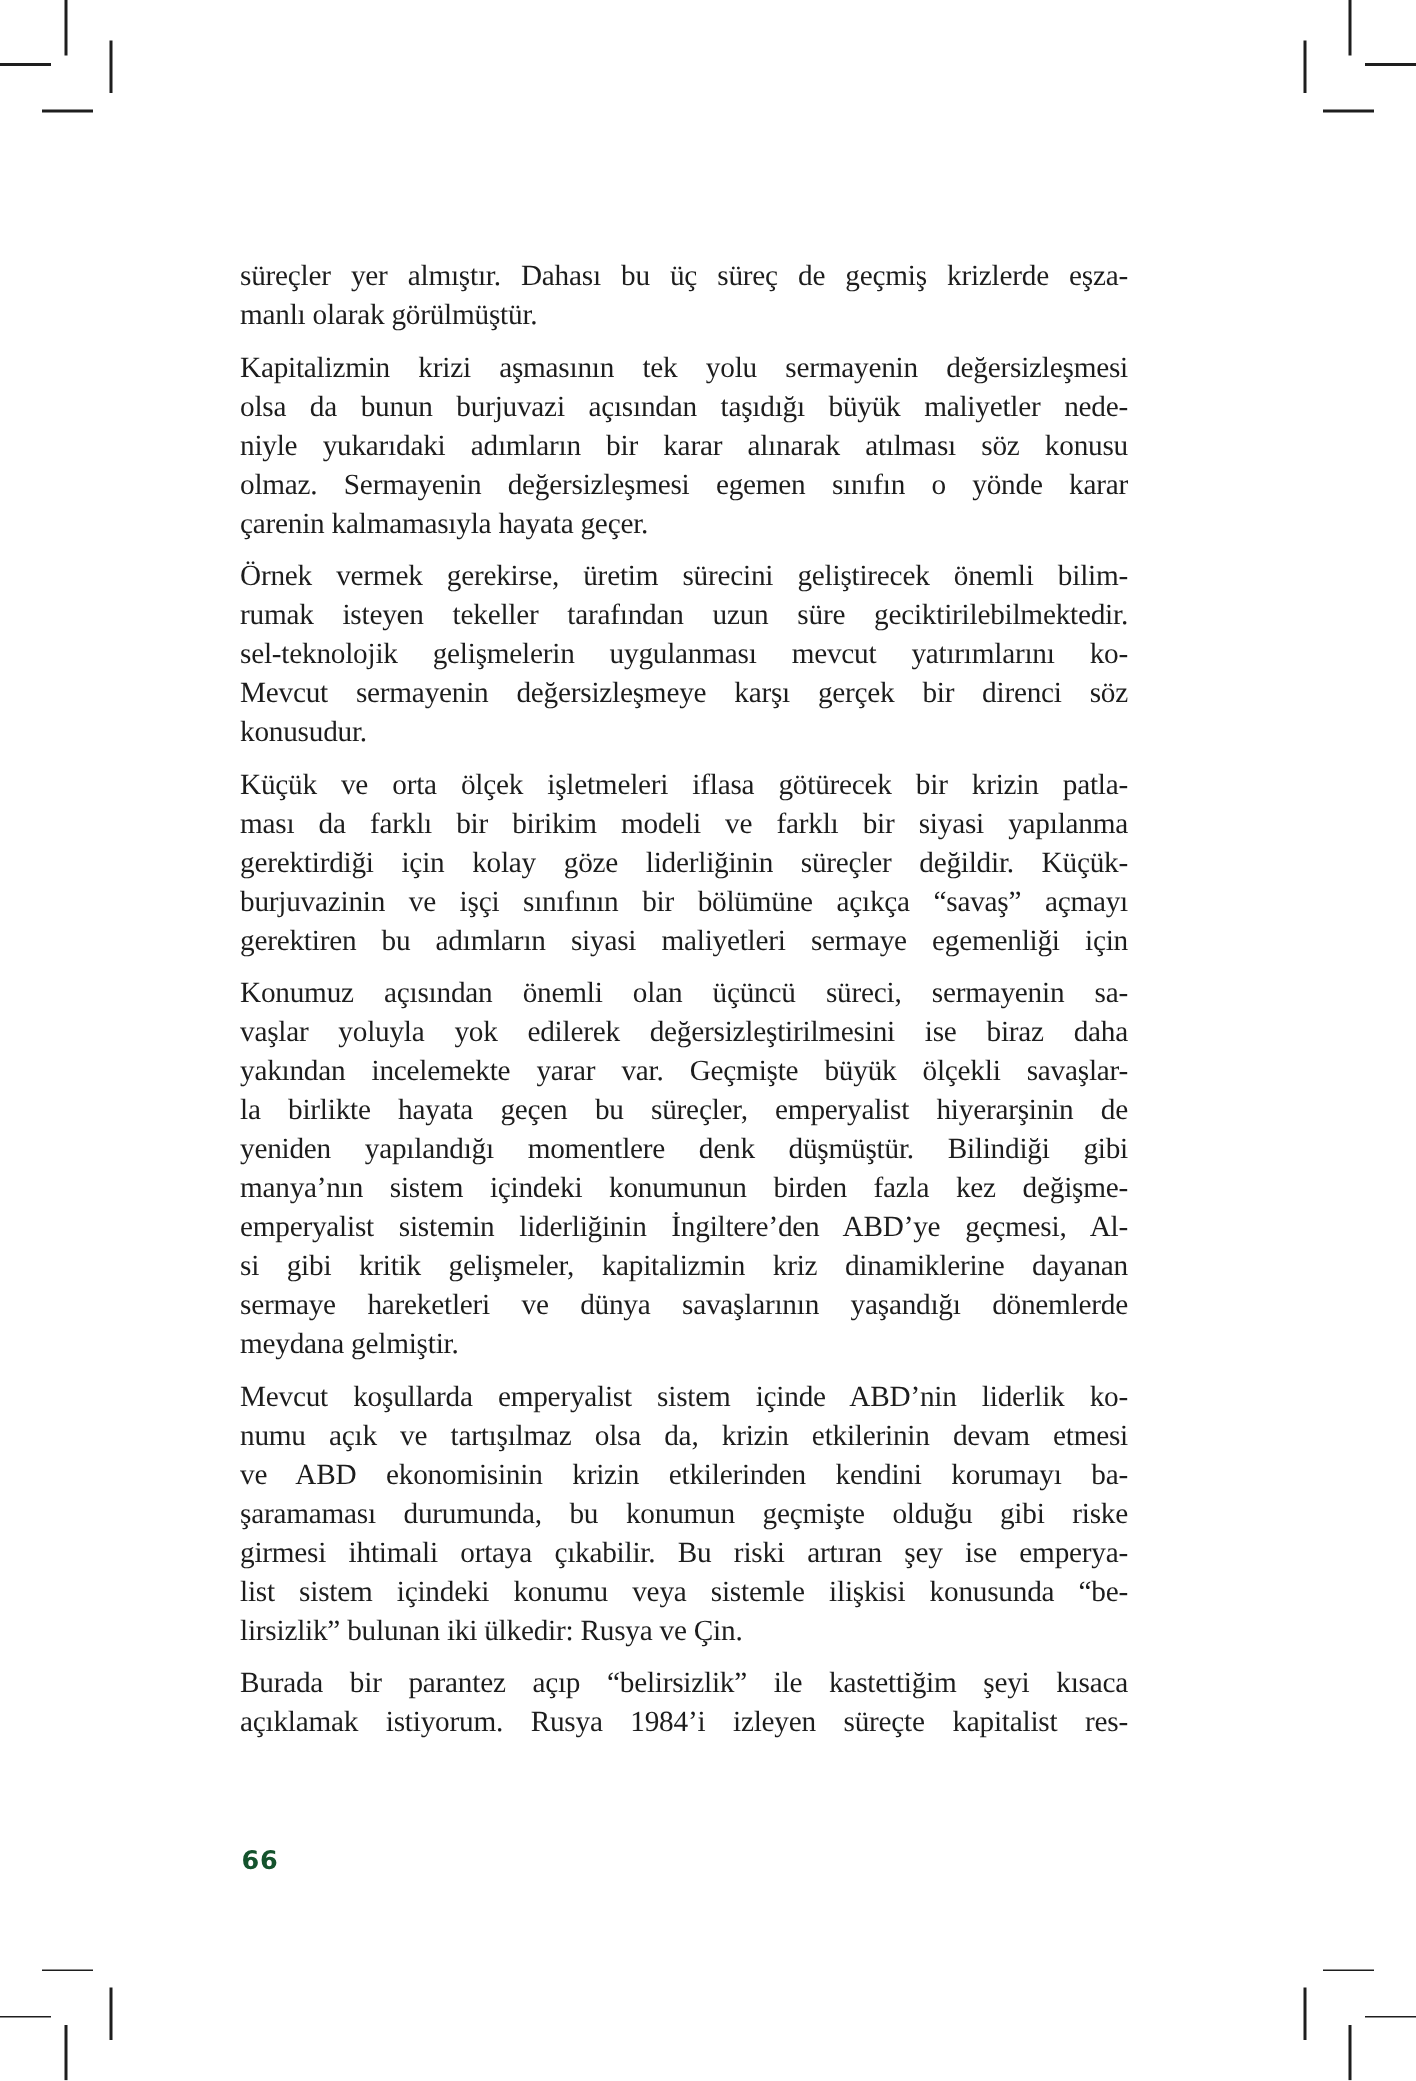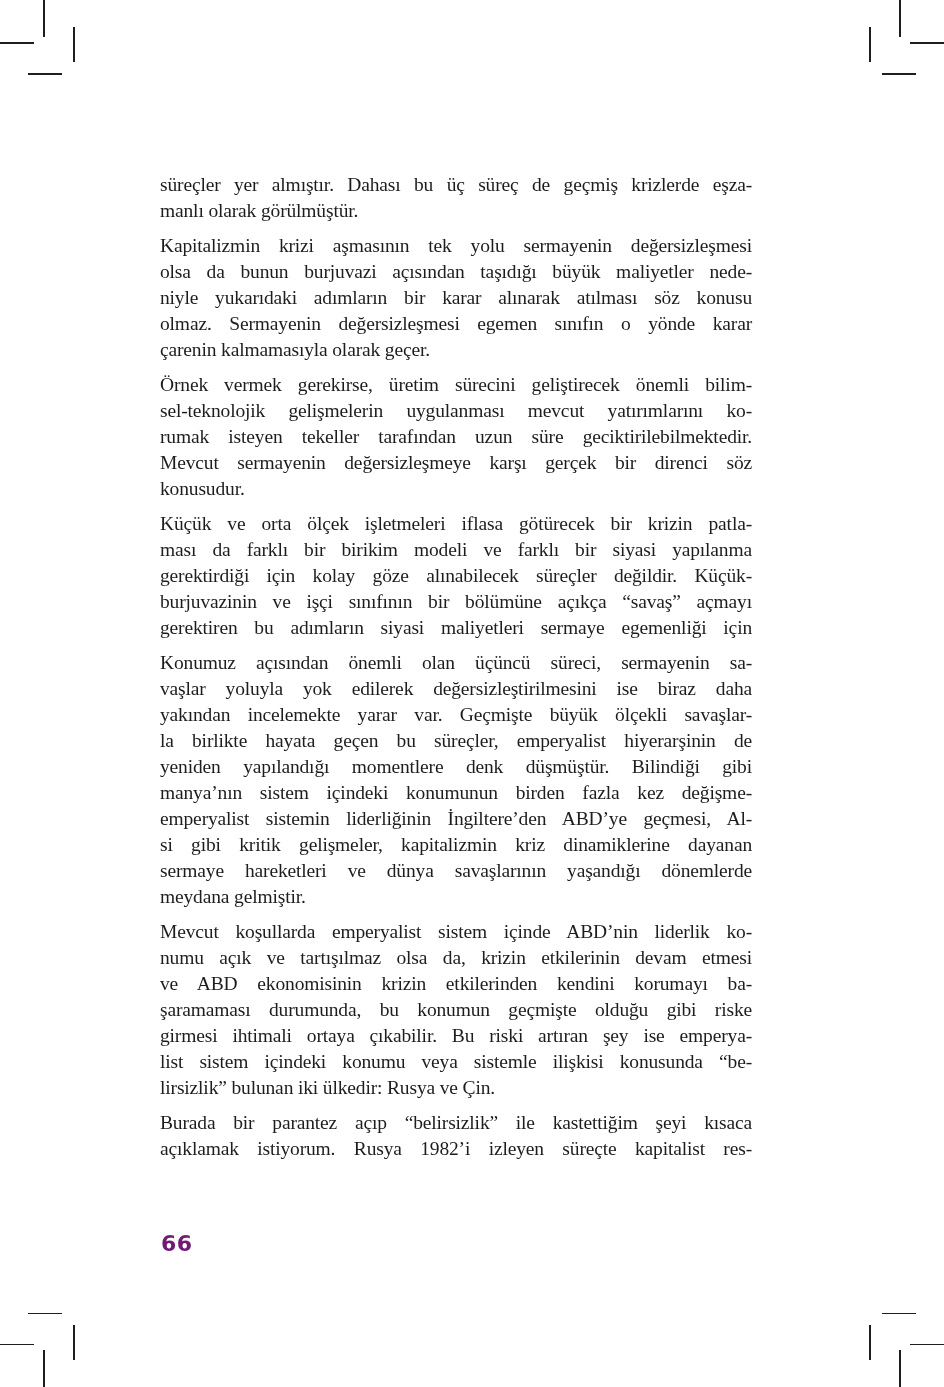--- a/index.html
+++ b/index.html
@@ -45,23 +45,23 @@
     text-align-last:justify;
     white-space:normal;
   }
   .line.last { text-align-last:left; }
   
   .pagenum {
     position:absolute;
     left:161px; top:1231px;
     font-family:"DejaVu Sans","Liberation Sans",sans-serif;
     font-weight:bold;
-    font-size:22px;
+    font-size:17px;
     letter-spacing:0.5px;
-    color:#701a75;
+    color:#14532d;
   }
 </style>
 </head>
 <body>
 
 <div class="sheet">
 
   <div>
     <div class="cl tl-v1"></div>
     <div class="cl tl-h1"></div>
@@ -90,33 +90,33 @@
   <main class="textblock" id="textblock">
       <p class="para">
         <span class="line">süreçler yer almıştır. Dahası bu üç süreç de geçmiş krizlerde eşza-</span>
         <span class="line last">manlı olarak görülmüştür.</span>
       </p>
       <p class="para">
         <span class="line">Kapitalizmin krizi aşmasının tek yolu sermayenin değersizleşmesi</span>
         <span class="line">olsa da bunun burjuvazi açısından taşıdığı büyük maliyetler nede-</span>
         <span class="line">niyle yukarıdaki adımların bir karar alınarak atılması söz konusu</span>
         <span class="line">olmaz. Sermayenin değersizleşmesi egemen sınıfın o yönde karar</span>
-        <span class="line last">çarenin kalmamasıyla olarak geçer.</span>
+        <span class="line last">çarenin kalmamasıyla hayata geçer.</span>
       </p>
       <p class="para">
         <span class="line">Örnek vermek gerekirse, üretim sürecini geliştirecek önemli bilim-</span>
+        <span class="line">rumak isteyen tekeller tarafından uzun süre geciktirilebilmektedir.</span>
         <span class="line">sel-teknolojik gelişmelerin uygulanması mevcut yatırımlarını ko-</span>
-        <span class="line">rumak isteyen tekeller tarafından uzun süre geciktirilebilmektedir.</span>
         <span class="line">Mevcut sermayenin değersizleşmeye karşı gerçek bir direnci söz</span>
         <span class="line last">konusudur.</span>
       </p>
       <p class="para">
         <span class="line">Küçük ve orta ölçek işletmeleri iflasa götürecek bir krizin patla-</span>
         <span class="line">ması da farklı bir birikim modeli ve farklı bir siyasi yapılanma</span>
-        <span class="line">gerektirdiği için kolay göze alınabilecek süreçler değildir. Küçük-</span>
+        <span class="line">gerektirdiği için kolay göze liderliğinin süreçler değildir. Küçük-</span>
         <span class="line">burjuvazinin ve işçi sınıfının bir bölümüne açıkça “savaş” açmayı</span>
         <span class="line">gerektiren bu adımların siyasi maliyetleri sermaye egemenliği için</span>
       </p>
       <p class="para">
         <span class="line">Konumuz açısından önemli olan üçüncü süreci, sermayenin sa-</span>
         <span class="line">vaşlar yoluyla yok edilerek değersizleştirilmesini ise biraz daha</span>
         <span class="line">yakından incelemekte yarar var. Geçmişte büyük ölçekli savaşlar-</span>
         <span class="line">la birlikte hayata geçen bu süreçler, emperyalist hiyerarşinin de</span>
         <span class="line">yeniden yapılandığı momentlere denk düşmüştür. Bilindiği gibi</span>
         <span class="line">manya’nın sistem içindeki konumunun birden fazla kez değişme-</span>
@@ -129,19 +129,19 @@
         <span class="line">Mevcut koşullarda emperyalist sistem içinde ABD’nin liderlik ko-</span>
         <span class="line">numu açık ve tartışılmaz olsa da, krizin etkilerinin devam etmesi</span>
         <span class="line">ve ABD ekonomisinin krizin etkilerinden kendini korumayı ba-</span>
         <span class="line">şaramaması durumunda, bu konumun geçmişte olduğu gibi riske</span>
         <span class="line">girmesi ihtimali ortaya çıkabilir. Bu riski artıran şey ise emperya-</span>
         <span class="line">list sistem içindeki konumu veya sistemle ilişkisi konusunda “be-</span>
         <span class="line last">lirsizlik” bulunan iki ülkedir: Rusya ve Çin.</span>
       </p>
       <p class="para">
         <span class="line">Burada bir parantez açıp “belirsizlik” ile kastettiğim şeyi kısaca</span>
-        <span class="line">açıklamak istiyorum. Rusya 1982’i izleyen süreçte kapitalist res-</span>
+        <span class="line">açıklamak istiyorum. Rusya 1984’i izleyen süreçte kapitalist res-</span>
       </p>
     </main>
 
   <div class="pagenum">66</div>
 
 </div>
 
 </body></html>

